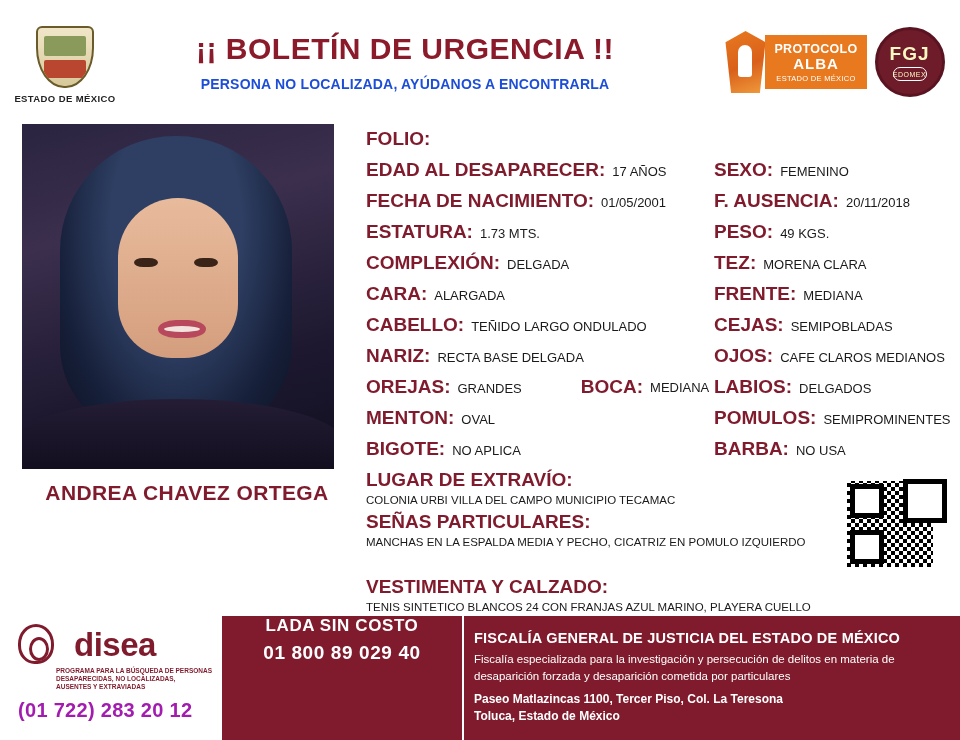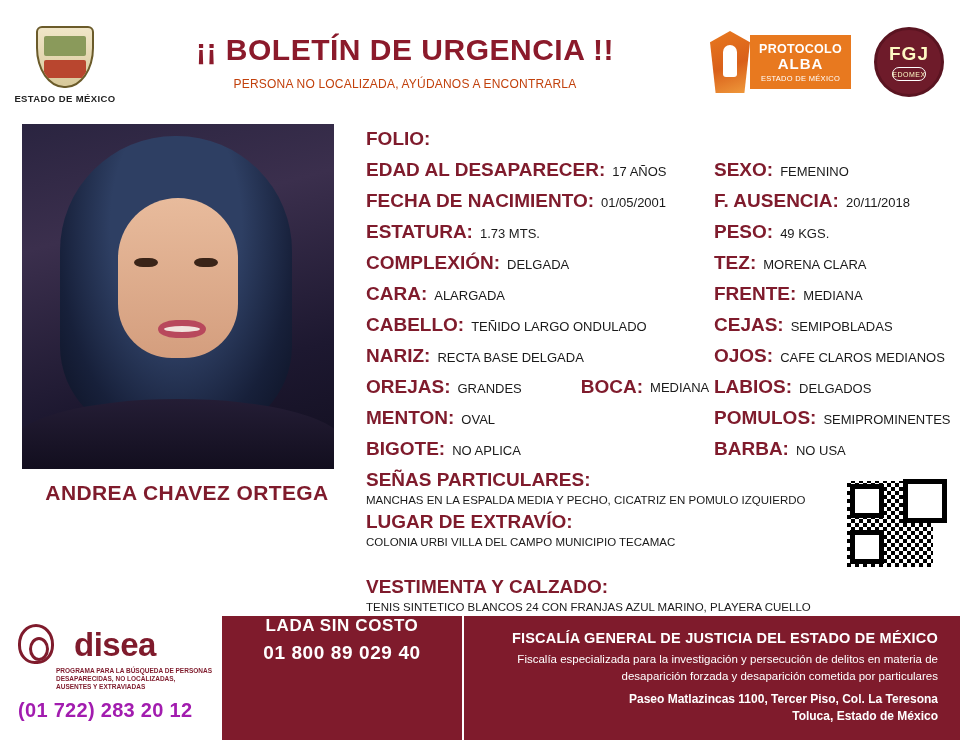--- a/index.html
+++ b/index.html
@@ -63,32 +63,31 @@
     padding-right: 30px;
   }
   .title-main {
     font-size: 30px;
     font-weight: bold;
     color: #8b1a2b;
     letter-spacing: .5px;
   }
   .title-sub {
     margin-top: 10px;
-    font-size: 12px;
-    font-weight: normal;
-    color: #c2410c;
+    font-size: 14px;
+    font-weight: bold;
+    color: #1d4ed8;
     letter-spacing: .2px;
   }
   .header-logos {
     width: 250px;
     display: flex;
     align-items: center;
-    justify-content: space-between;
+    justify-content: center;
     gap: 8px;
-    padding-right: 16px;
   }
   .alba-logo {
     display: flex;
     align-items: center;
     background: #ffffff;
   }
   .alba-mark {
     width: 40px; height: 62px;
     background: linear-gradient(160deg,#e8791f 0%, #d9601a 55%, #f09b3c 100%);
     clip-path: polygon(50% 0%, 100% 18%, 86% 100%, 14% 100%, 0% 18%);
@@ -290,21 +289,20 @@
     align-items: center;
     justify-content: flex-start;
     gap: 6px;
   }
   .lada .l1 { font-size: 17px; font-weight: bold; letter-spacing: .6px; }
   .lada .l2 { font-size: 19px; font-weight: bold; letter-spacing: .6px; }
   .fiscalia {
     flex: 1;
     background: #7f1b2c;
     color: #fff;
-    text-align: right;
     padding: 14px 22px 10px 10px;
     border-left: 2px solid #ffffff;
   }
   .fiscalia .f1 { font-size: 14.5px; font-weight: bold; letter-spacing: .2px; }
   .fiscalia .f2 { font-size: 11.5px; margin-top: 5px; line-height: 1.45; }
   .fiscalia .f3 { font-size: 12px; font-weight: bold; margin-top: 7px; line-height: 1.4; }
 </style>
 </head>
 <body>
 
@@ -468,27 +466,27 @@
           <span class="lbl">BIGOTE:</span>
           <span class="val">NO APLICA</span>
         </div>
         <div class="col-right pushed">
           <span class="lbl">BARBA:</span>
           <span class="val">NO USA</span>
         </div>
       </div>
 
       <div class="block">
+        <span class="lbl">LUGAR DE EXTRAVÍO:</span>
+        <div class="text">COLONIA URBI VILLA DEL CAMPO MUNICIPIO TECAMAC</div>
+      </div>
+
+      <div class="block">
         <span class="lbl">SEÑAS PARTICULARES:</span>
         <div class="text">MANCHAS  EN LA ESPALDA MEDIA  Y PECHO, CICATRIZ  EN POMULO IZQUIERDO</div>
-      </div>
-
-      <div class="block">
-        <span class="lbl">LUGAR DE EXTRAVÍO:</span>
-        <div class="text">COLONIA URBI VILLA DEL CAMPO MUNICIPIO TECAMAC</div>
       </div>
 
       <div class="block gap" style="margin-top:26px">
         <span class="lbl">VESTIMENTA Y CALZADO:</span>
         <div class="text">TENIS SINTETICO BLANCOS 24  CON FRANJAS AZUL MARINO, PLAYERA CUELLO REDONDO  BLANCA 28, CHAMARRA  AZUL MARINO 28  CON LOGOTIPO ESCUELA PREPARATORIA OFICIAL 223, PANTS  AZUL MARINO 28  CON DOS FRANJAS BLANCAS Y UNA AZUL CIELO</div>
       </div>
 
       <div class="qr"></div>
     </div>
   </div>

